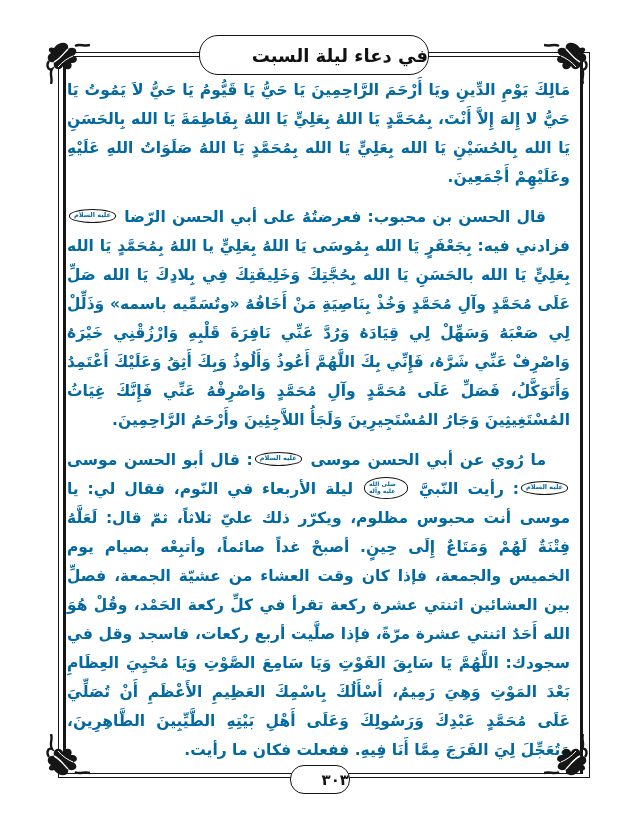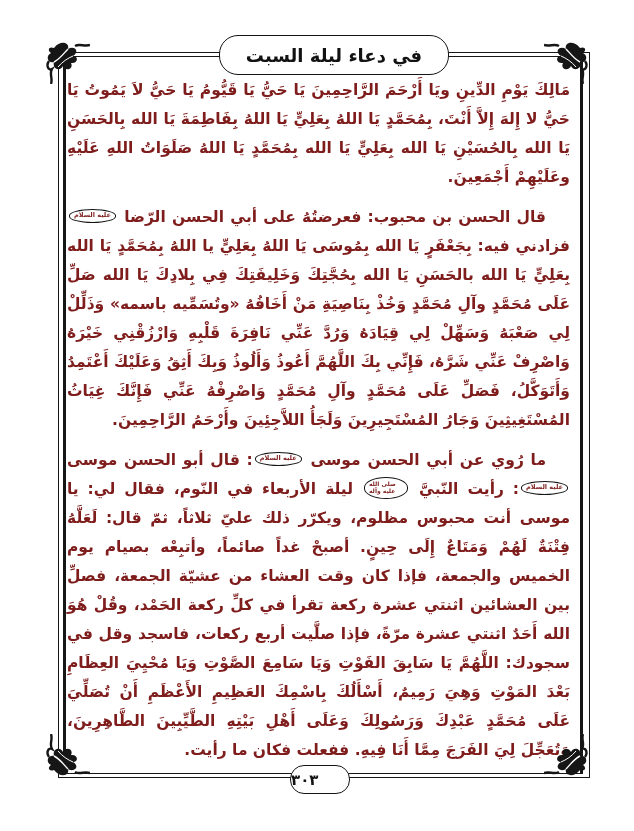--- a/index.html
+++ b/index.html
@@ -21,37 +21,37 @@
   }
   
   .corner{position:absolute;width:46px;height:46px;z-index:2;}
   .corner svg{display:block;width:100%;height:100%;}
   .c-tl{left:44px;top:38px;}
   .c-tr{left:544px;top:38px;transform:scaleX(-1);}
   .c-bl{left:44px;top:734px;transform:scaleY(-1);}
   .c-br{left:544px;top:734px;transform:scale(-1,-1);}
   
   .title-box{
-    position:absolute;left:219px;top:35px;width:228px;height:38px;
+    position:absolute;left:199px;top:35px;width:228px;height:38px;
     background:#fff;border:1.8px solid #141414;border-radius:19px;
-    display:flex;align-items:center;justify-content:center;z-index:3;
+    display:flex;align-items:center;justify-content:flex-start;z-index:3;
   }
   .title-box span{font-size:18px;font-weight:bold;letter-spacing:0;}
   
   .pagenum-box{
     position:absolute;left:290px;top:765px;width:58px;height:27px;
     background:#fff;border:1.8px solid #141414;border-radius:14px;
-    display:flex;align-items:center;justify-content:flex-end;z-index:3;
+    display:flex;align-items:center;justify-content:flex-start;z-index:3;
   }
   .pagenum-box span{font-size:15px;font-weight:bold;}
   
   .body-text{
     position:absolute;top:76px;right:64px;left:67px;
     direction:rtl;text-align:justify;
-    font-size:15.5px;line-height:29px;font-weight:bold;color:#7f1d1d;
+    font-size:15.5px;line-height:29px;font-weight:bold;color:#0369a1;
   }
   .body-text p{margin:0 0 11px 0;}
   .body-text p:last-child{margin-bottom:0;}
   .body-text p.indent{text-indent:24px;}
   
   .stamp{
     display:inline-block;vertical-align:middle;
     border:1.2px solid #141414;border-radius:50%;
     font-size:6.5px;font-weight:bold;line-height:1.1;
     padding:2px 4px;margin:0 2px 3px 2px;max-width:42px;text-align:left;

